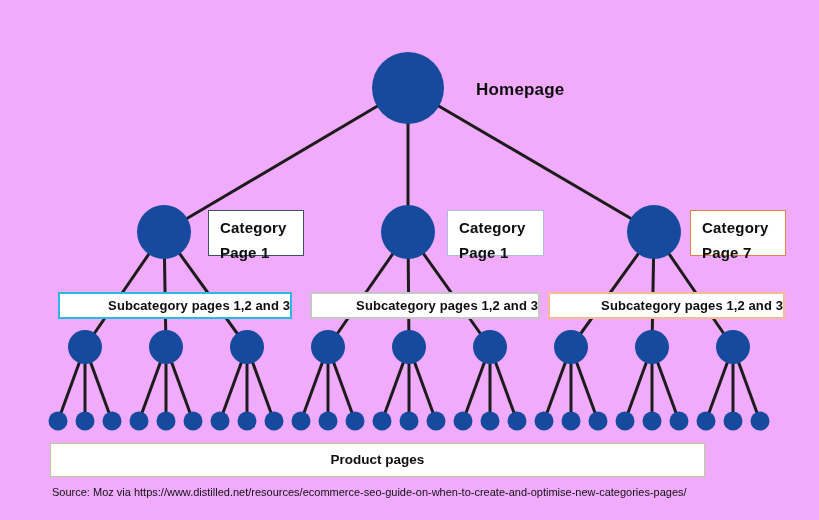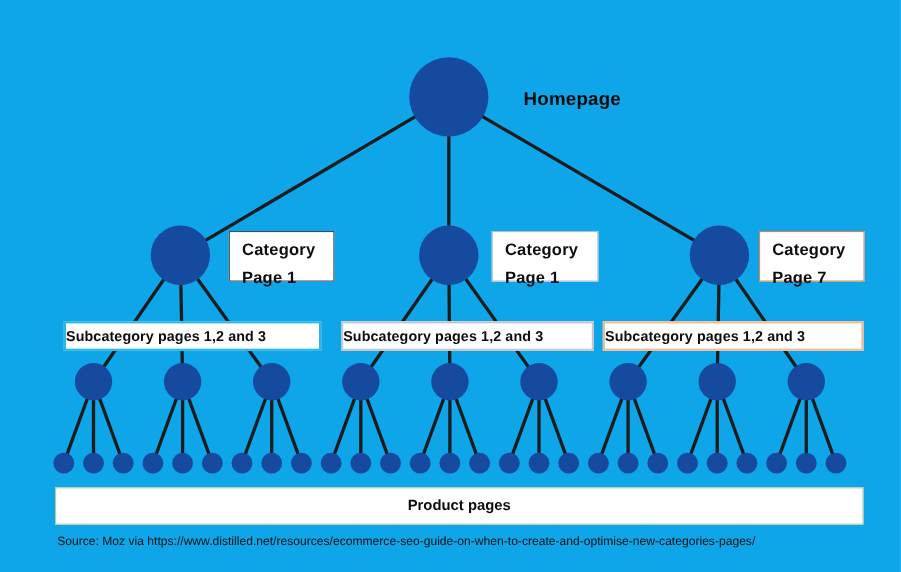--- a/index.html
+++ b/index.html
@@ -1,19 +1,19 @@
 <!DOCTYPE html>
 <html><head>
 <meta charset="utf-8">
 <style>
   html,body{margin:0;padding:0;background:#ffffff;}
   #stage{
     position:relative;
     width:819px;height:520px;
-    background:#0ea5e9;
+    background:#f0abfc;
     font-family:"Liberation Sans", sans-serif;
     overflow:hidden;
   }
   #tree-svg{position:absolute;left:0;top:0;z-index:1;}
   .label-box{
     position:absolute;
     z-index:2;
     background:#ffffff;
     box-sizing:border-box;
     color:#0d0d0d;
@@ -33,26 +33,26 @@
     padding:4px 0 0 11px;
     font-size:15px;
     line-height:25px;
     letter-spacing:0.2px;
   }
   .subcategory-box{
     height:27px;
     border:2px solid;
     font-size:13px;
     line-height:23px;
-    text-align:left;
+    text-align:right;
     letter-spacing:0.1px;
   }
   .product-box{
     left:50px;top:443px;
-    width:735px;height:34px;
+    width:655px;height:34px;
     border:1.6px solid;
     font-size:13.5px;
     line-height:31px;
     text-align:center;
   }
   .source-line{
     position:absolute;
     z-index:2;
     left:52px;top:486px;
     font-size:11px;

